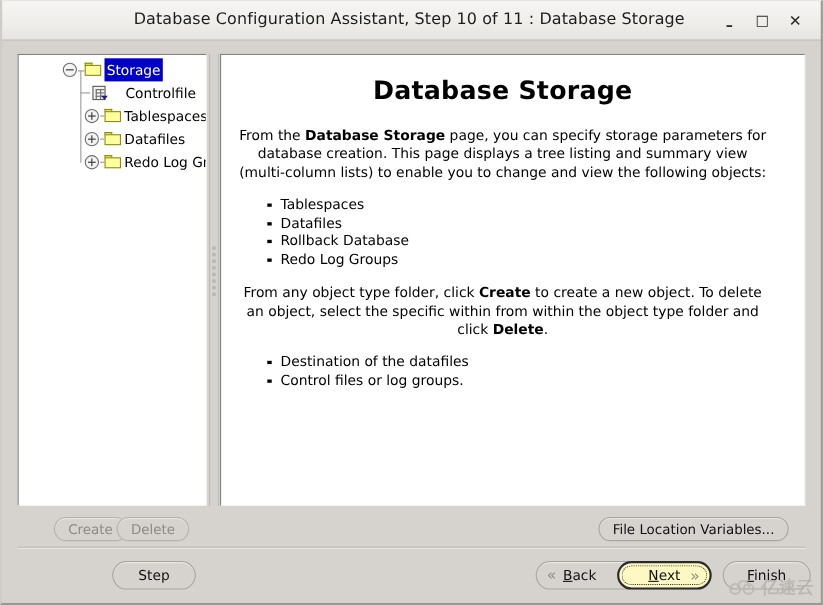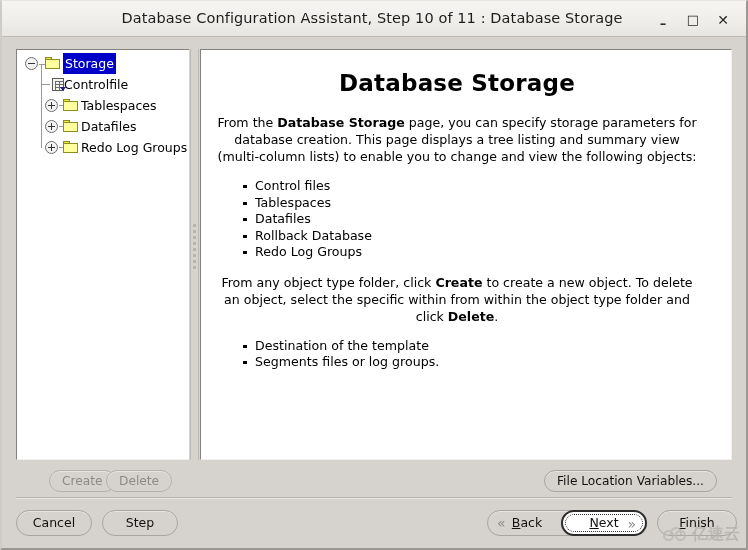--- a/index.html
+++ b/index.html
@@ -43,26 +43,27 @@
   #btn-min .glyph { display:block; position:relative; top:4px; font-weight:bold; }
 
   
   #content {
     position: absolute; left: 0; top: 36px; right: 0; bottom: 0;
     background: #d6d2ce;
   }
 
   
   #tree-panel {
-    position: absolute; left: 14px; top: 12px; width: 185px; height: 411px;
+    position: absolute; left: 14px; top: 12px; width: 172px; height: 411px;
     background: #ffffff;
     border: 1px solid #848280;
     border-right-color: #f3f1ef;
     border-bottom-color: #f3f1ef;
     overflow: hidden;
+    padding-left: 32px;
   }
   .tree { padding: 3px 0 0 0; }
   .tnode {
     position: relative; height: 21px; line-height: 21px;
     font-size: 12.5px; color: #000;
     white-space: nowrap;
     cursor: default;
   }
   .handle {
     position: absolute; width: 13px; height: 13px; top: 4px;
@@ -199,21 +200,21 @@
   }
   #btn-back {
     position: absolute; left: 0; top: 0; width: 78px; height: 24px;
     line-height: 24px; font-size: 12.5px; text-align: center; color: #111;
     cursor: default; user-select: none;
   }
   #btn-next {
     position: absolute; left: 73px; top: -1px; width: 86px; height: 26px;
     line-height: 22px; font-size: 12.5px; text-align: center; color: #111;
     border: 2px solid #2b2b2b; border-radius: 13px;
-    background: #ffffff; cursor: default; user-select: none;
+    background: #fef9c3; cursor: default; user-select: none;
   }
   #btn-next .focus {
     position: absolute; left: 2px; top: 2px; right: 2px; bottom: 2px;
     border: 1px dotted #2b2b2b; border-radius: 10px;
   }
   #btn-finish { left: 655px; width: 80px; }
   .chev {
     position: absolute; top: 0; font-size: 14px; color: #8e8a86;
     line-height: 24px;
   }
@@ -282,21 +283,21 @@
           <span class="elbow" style="left:24px; top:-10px; height:21px;"></span>
           <span class="elbow" style="left:24px; top:10px; width:9px; height:1px; border-left:none; border-top:1px solid #9a9a9a;"></span>
           <span class="doc-icon" style="left:35px;">
             <span class="ln" style="top:2px;"></span>
             <span class="ln" style="top:5px;"></span>
             <span class="ln" style="top:8px;"></span>
             <span class="vb"></span>
               <span class="vb2"></span>
             <span class="arrow"></span>
           </span>
-          <span class="tlabel" style="left:47px;">Controlfile</span>
+          <span class="tlabel" style="left:65px;">Controlfile</span>
         </div>
 
         <div class="tnode">
           <span class="elbow" style="left:24px; top:-10px; height:21px;"></span>
           <span class="handle plus" style="left:28px;"></span>
           <span class="elbow" style="left:42px; top:10px; width:4px; height:1px; border-left:none; border-top:1px solid #9a9a9a;"></span>
           <span class="folder" style="left:46px;">
             <span class="tab"></span>
               <span class="body"></span>
           </span>
@@ -343,47 +344,45 @@
       </span>
     </div>
 
     <div id="doc-panel">
       <div id="doc-inner">
         <div id="doc-title">Database Storage</div>
 
         <p class="para"><span>From the </span><b>Database Storage</b><span> page, you can specify storage parameters for database creation. This page displays a tree listing and summary view (multi-column lists) to enable you to change and view the following objects:</span></p>
 
         <ul class="blist">
-          <li>Control files</li>
           <li>Tablespaces</li>
           <li>Datafiles</li>
           <li>Rollback Database</li>
           <li>Redo Log Groups</li>
         </ul>
 
         <p class="para"><span>From any object type folder, click </span><b>Create</b><span> to create a new object. To delete an object, select the specific within from within the object type folder and click </span><b>Delete</b><span>.</span></p>
 
 
         <ul class="blist">
-          <li>Destination of the template</li>
-          <li>Segments files or log groups.</li>
+          <li>Destination of the datafiles</li>
+          <li>Control files or log groups.</li>
         </ul>
 
       </div>
     </div>
 
     <div id="row-create">
       <div class="pillbtn disabled" id="btn-create">Create</div>
       <div class="pillbtn disabled" id="btn-delete">Delete</div>
       <div class="pillbtn" id="btn-flv">File Location Variables...</div>
     </div>
 
     <div id="footer-sep"></div>
     <div id="footer">
-      <div class="fbtn" id="btn-cancel">Cancel</div>
       <div class="fbtn" id="btn-help">Step</div>
 
       <div id="navgroup">
         <div id="btn-back">
           <span class="chev" id="chev-back">«</span>
           <span class="navlabel"><span class="mn">B</span>ack</span>
         </div>
         <div id="btn-next">
           <span class="focus"></span>
           <span class="navlabel"><span class="mn">N</span>ext</span>

